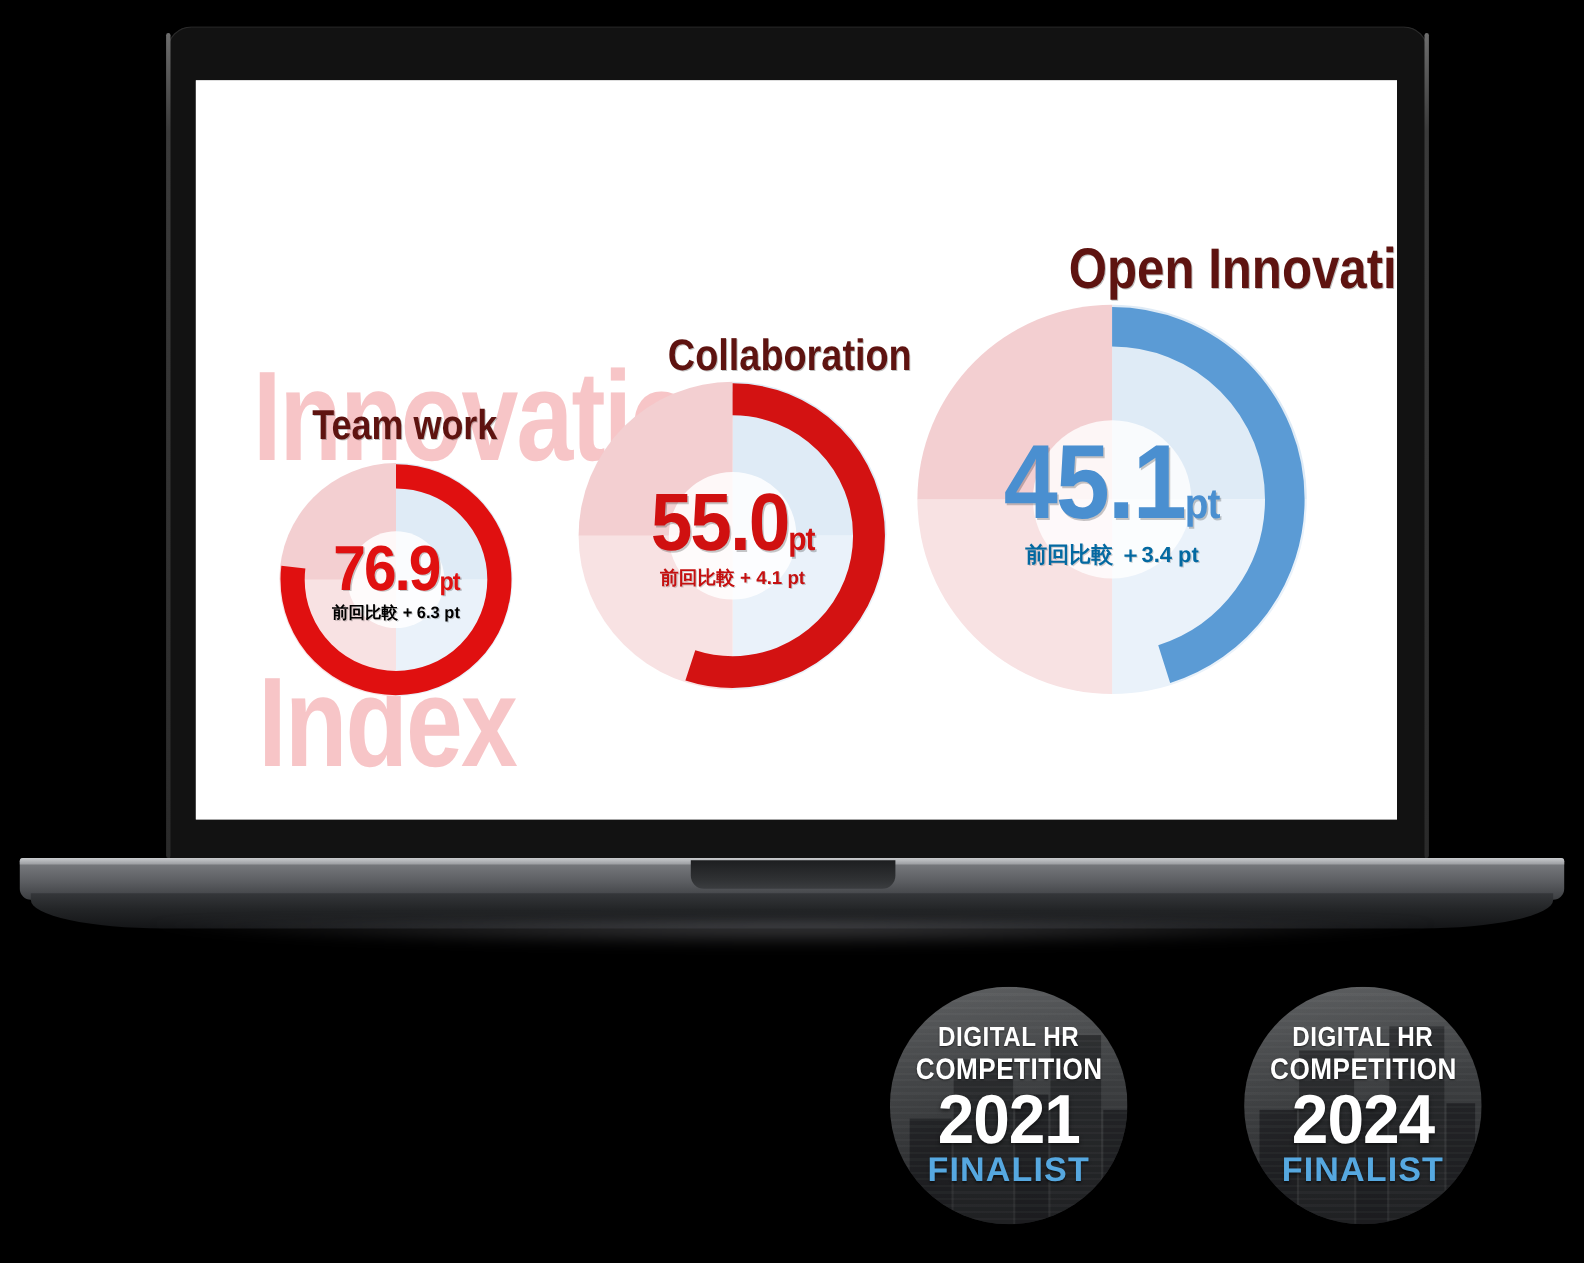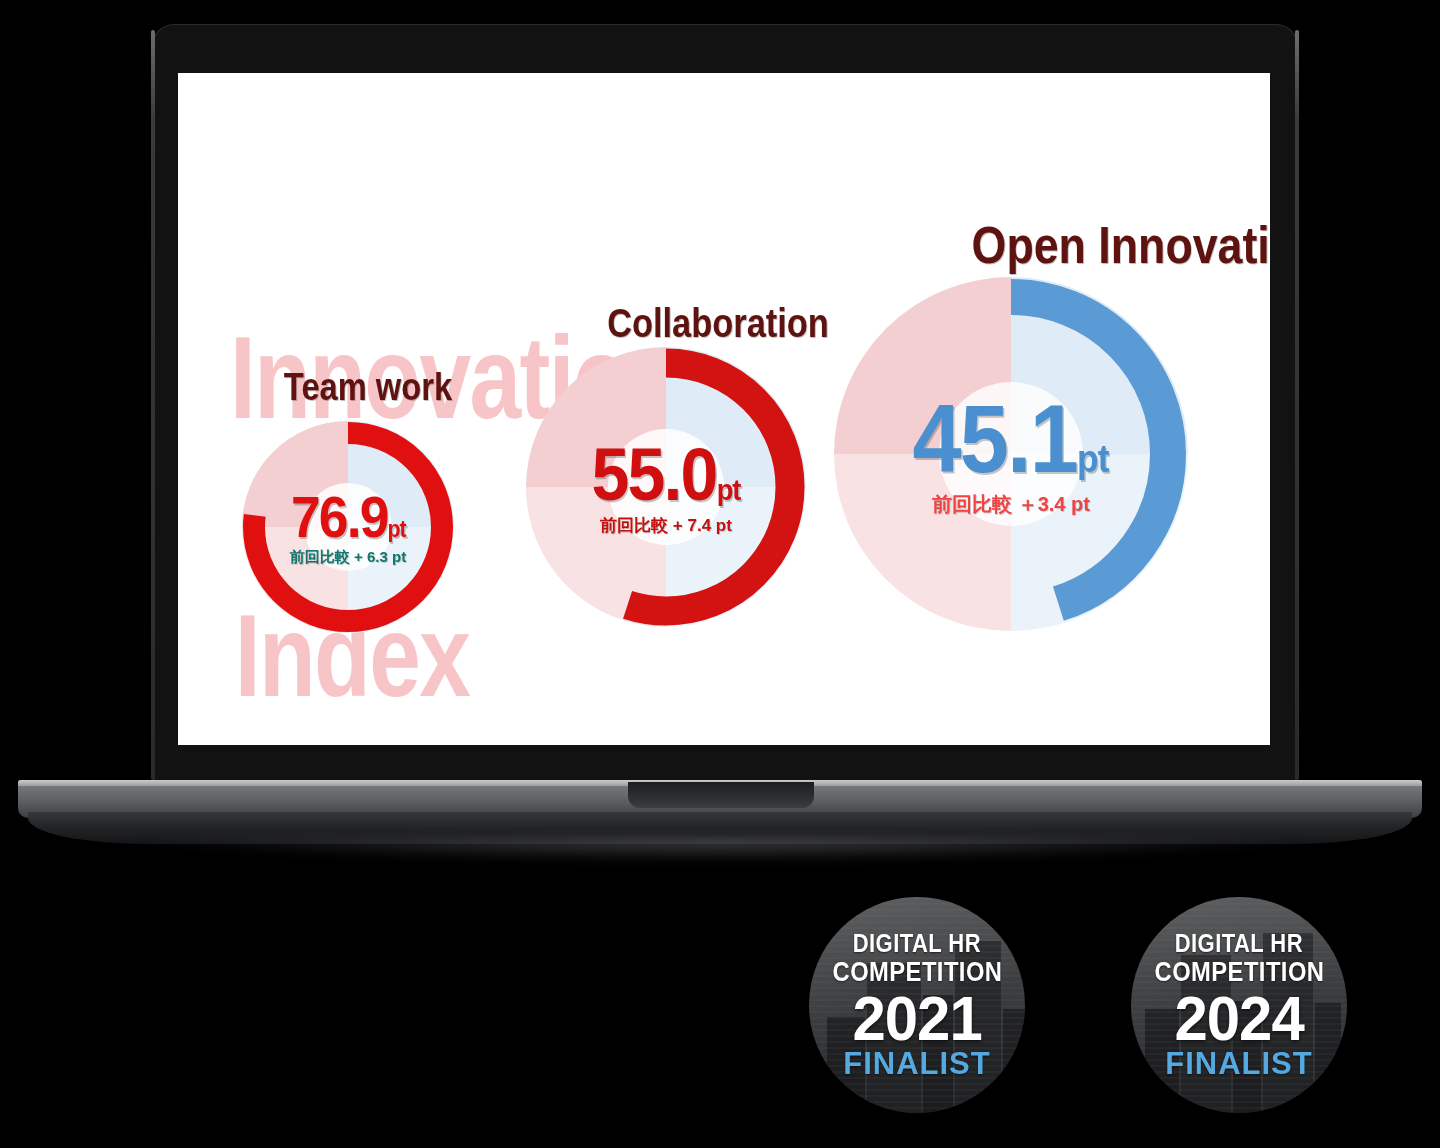--- a/index.html
+++ b/index.html
@@ -105,30 +105,30 @@
   }
   .unit{font-size:.40em;letter-spacing:-1px;}
   .delta{
     font-weight:bold;
     font-family:"Liberation Sans","DejaVu Sans",sans-serif;
     white-space:nowrap;
     text-shadow:1px 1px 0 rgba(0,0,0,.18);
   }
 
   
-  #d-team{left:58px;top:342px;width:224px;height:224px;}
+  #d-team{left:70px;top:342px;width:224px;height:224px;}
   #d-collab{left:340px;top:266px;width:296px;height:296px;}
   #d-open{left:648px;top:196px;width:370px;height:370px;}
 
   #d-team .big-val{font-size:58px;color:#e01010;margin-bottom:2px;}
-  #d-team .delta{font-size:15px;color:#0f766e;}
+  #d-team .delta{font-size:15px;color:#000000;}
   #d-collab .big-val{font-size:74px;color:#d01010;margin-bottom:2px;}
   #d-collab .delta{font-size:17px;color:#c51010;}
   #d-open .big-val{font-size:96px;color:#4a8fd0;margin-bottom:4px;}
-  #d-open .delta{font-size:20px;color:#ef4444;}
+  #d-open .delta{font-size:20px;color:#0369a1;}
 
   
   .badge{position:absolute;width:270px;height:270px;border-radius:50%;}
   #badge2021{left:782px;top:870px;}
   #badge2024{left:1104px;top:870px;}
   .badge .wreath{
     position:absolute;inset:0;border-radius:50%;
     background:
       repeating-conic-gradient(from 0deg,
         #8198ab 0deg 3deg,
@@ -221,21 +221,21 @@
           <path d="M148 148 L148 8 A140 140 0 0 1 288 148 Z" fill="#dfebf6"></path>
           <path d="M148 148 L288 148 A140 140 0 0 1 148 288 Z" fill="#eaf2fa"></path>
           <path d="M148 148 L148 288 A140 140 0 0 1 8 148 Z" fill="#f8e2e3"></path>
           <path d="M148 148 L8 148 A140 140 0 0 1 148 8 Z" fill="#f3cfd1"></path>
           <circle cx="148" cy="148" r="58" fill="#ffffff" opacity="0.85"></circle>
 
           <circle cx="148" cy="148" r="124" fill="none" stroke="#d31212" stroke-width="29" stroke-dasharray="428.5 350.6" transform="rotate(-90 148 148)"></circle>
         </svg>
         <div class="donut-center">
           <div class="big-val"><span>55.0</span><span class="unit">pt</span></div>
-          <div class="delta">前回比較 + 7.4 pt</div>
+          <div class="delta">前回比較 + 4.1 pt</div>
         </div>
       </div>
 
       <div class="donut" id="d-open">
         <svg viewBox="0 0 370 370" width="370" height="370">
           <path d="M185 185 L185 8 A177 177 0 0 1 362 185 Z" fill="#dfebf6"></path>
           <path d="M185 185 L362 185 A177 177 0 0 1 185 362 Z" fill="#eaf2fa"></path>
           <path d="M185 185 L185 362 A177 177 0 0 1 8 185 Z" fill="#f8e2e3"></path>
           <path d="M185 185 L8 185 A177 177 0 0 1 185 8 Z" fill="#f3cfd1"></path>
           <circle cx="185" cy="185" r="72" fill="#ffffff" opacity="0.8"></circle>

